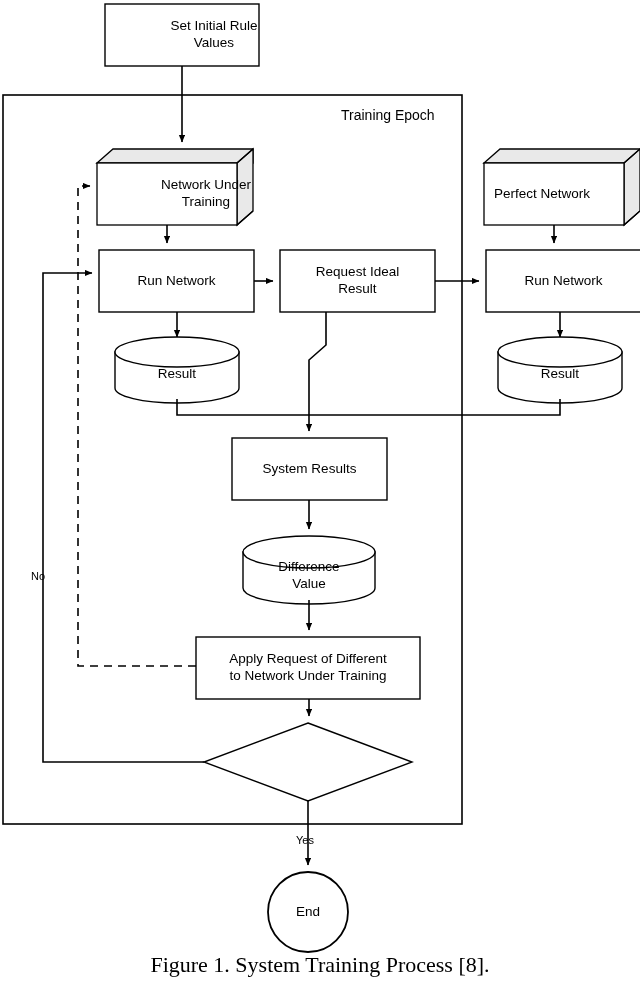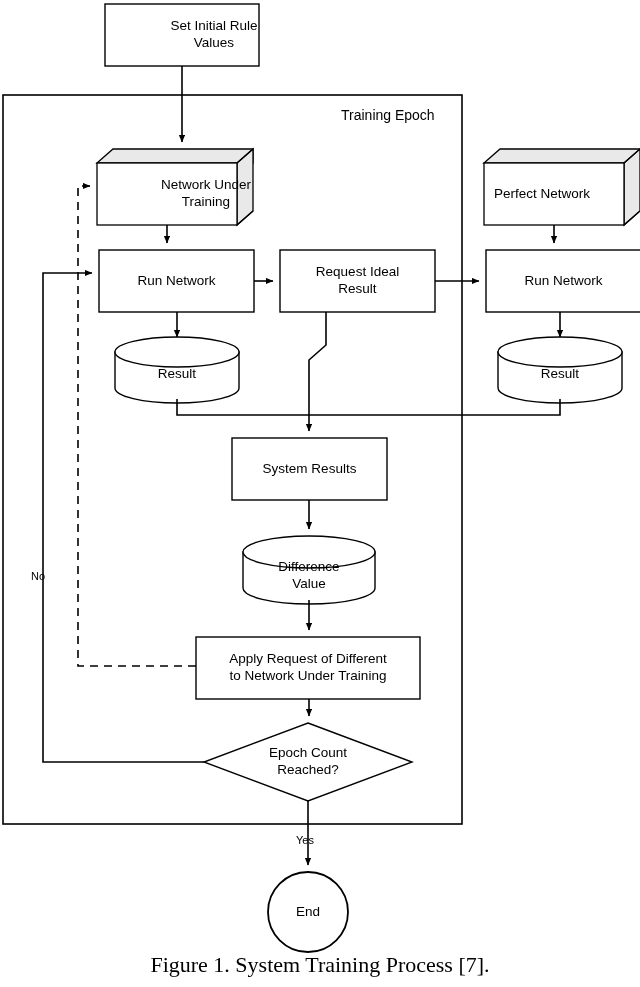--- a/index.html
+++ b/index.html
@@ -187,24 +187,22 @@
   <div class="node-text" style="left:498px; top:348px; width:124px; height:52px;">Result</div>
 
   <div class="node-text" style="left:232px; top:438px; width:155px; height:62px;">System Results</div>
 
   <div class="node-text" style="left:243px; top:548px; width:132px; height:56px;">Difference
 Value</div>
 
   <div class="node-text" style="left:196px; top:637px; width:224px; height:62px;">Apply Request of Different
 to Network Under Training</div>
 
-  <div class="node-text" style="left:238px; top:731px; width:140px; height:62px;">Epoch Count
-Reached?</div>
 
   <div class="node-text" style="left:268px; top:872px; width:80px; height:80px;">End</div>
 
   <div class="label-text" style="left:31px; top:570px;">No</div>
 
   <div class="label-text" style="left:296px; top:834px;">Yes</div>
 
-  <div class="caption">Figure 1. System Training Process [7].</div>
+  <div class="caption">Figure 1. System Training Process [8].</div>
 
 </div>
 
 </body></html>

